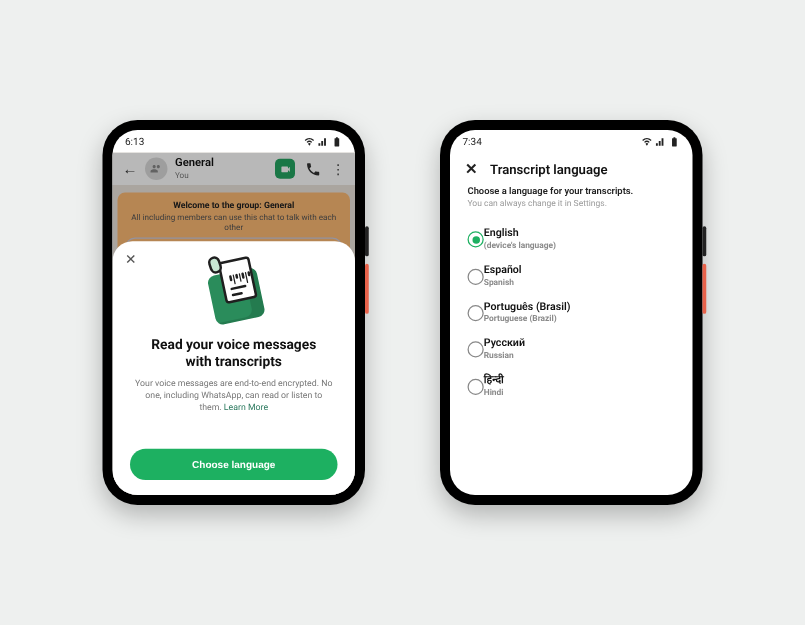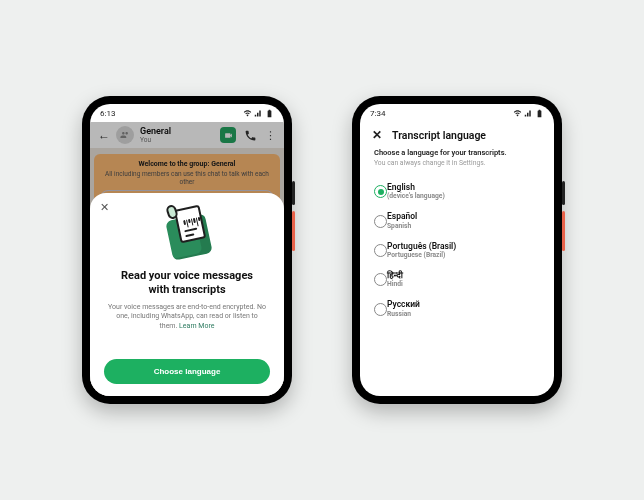--- a/index.html
+++ b/index.html
@@ -350,27 +350,27 @@
         <div class="lang-row">
           <div class="radio"></div>
           <div>
             <div class="lang-name">Português (Brasil)</div>
             <div class="lang-sub">Portuguese (Brazil)</div>
           </div>
         </div>
         <div class="lang-row">
           <div class="radio"></div>
           <div>
+            <div class="lang-name">Русский</div>
+            <div class="lang-sub">Russian</div>
+          </div>
+        </div>
+        <div class="lang-row">
+          <div class="radio"></div>
+          <div>
             <div class="lang-name">हिन्दी</div>
             <div class="lang-sub">Hindi</div>
           </div>
         </div>
-        <div class="lang-row">
-          <div class="radio"></div>
-          <div>
-            <div class="lang-name">Русский</div>
-            <div class="lang-sub">Russian</div>
-          </div>
-        </div>
       </div>
 
   </div>
 </div>
 
 </body></html>

